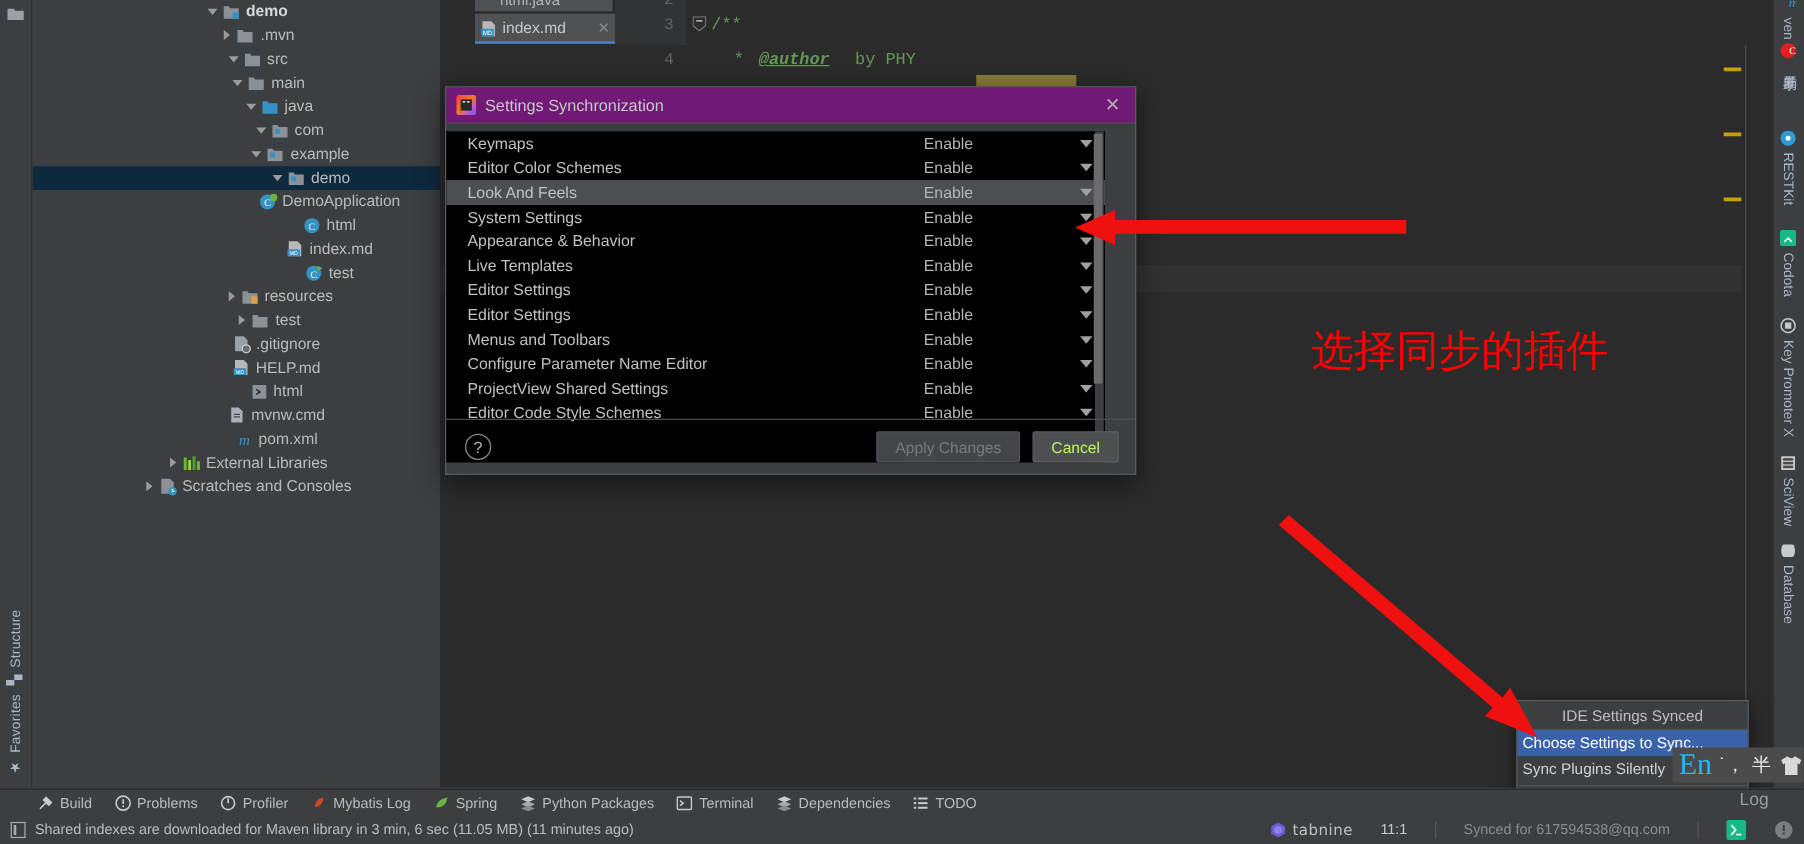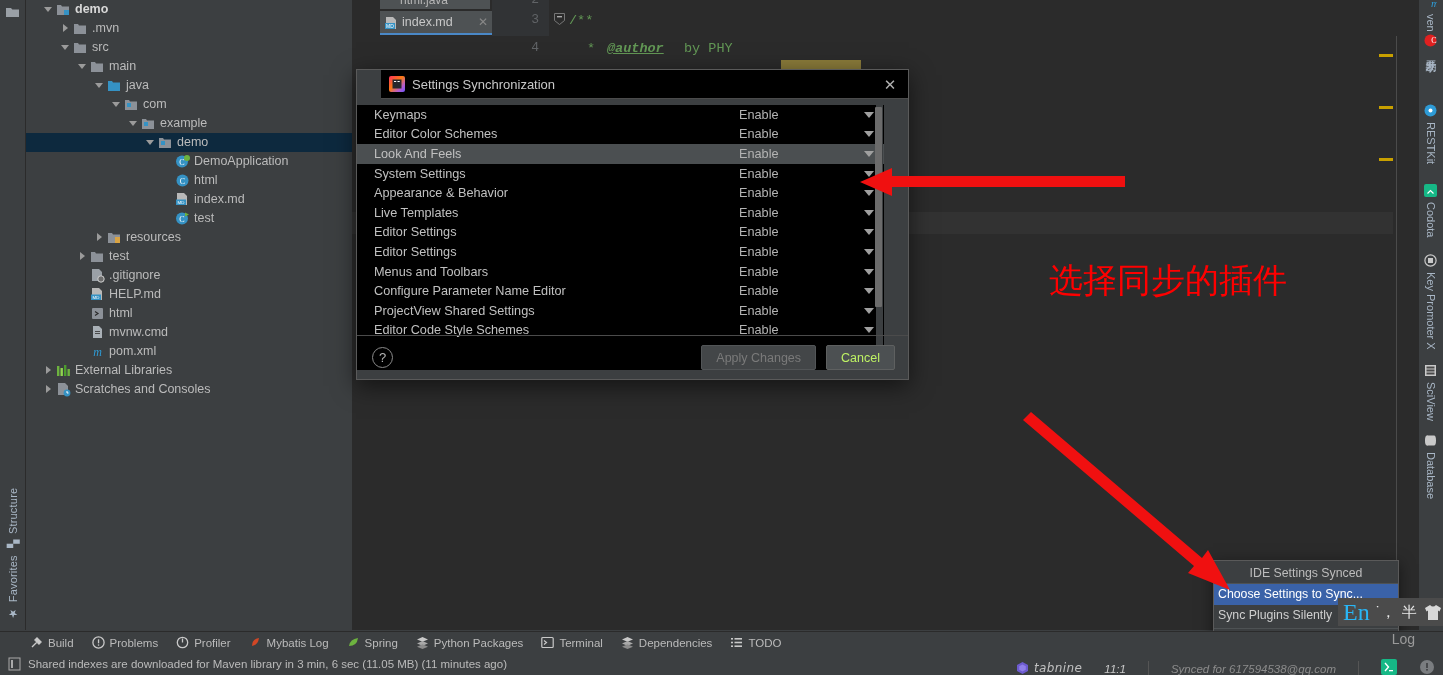--- a/index.html
+++ b/index.html
@@ -29,21 +29,21 @@
   .vtool .gl { font-size: 11px; line-height: 1; }
 
   
   .tree {
     position: absolute; left: 26px; top: 0; width: 326px; height: 630px;
     background: #3c3f41; overflow: hidden;
   }
   .trow {
     position: relative; height: 19px; line-height: 19px;
     color: #bbbbbb; font-size: 12.5px; white-space: nowrap;
-    display: flex; align-items: center;
+    display: flex; align-items: center; justify-content: center;
   }
   .trow.sel { background: #0d293e; }
   .arrow {
     width: 11px; height: 11px; display: inline-block; position: relative;
     flex: 0 0 11px; margin-right: 2px;
   }
   .arrow.down::before {
     content: ""; position: absolute; left: 1px; top: 3px;
     border-left: 4px solid transparent; border-right: 4px solid transparent;
     border-top: 5px solid #9b9b9b;
@@ -133,38 +133,37 @@
     display: flex; align-items: center; padding-left: 30px; gap: 18px;
   }
   .btool { color: #bbbbbb; font-size: 11.5px; display: flex; align-items: center; gap: 5px; white-space: nowrap; }
 
   
   .statusbar {
     position: absolute; left: 0; top: 653px; width: 1443px; height: 22px;
     background: #3c3f41; display: flex; align-items: center;
   }
   .status-msg { color: #bbbbbb; font-size: 11.5px; margin-left: 8px; display: flex; align-items: center; gap: 7px; }
-  .status-right { position: absolute; right: 0; top: 0; height: 22px; display: flex; align-items: flex-end; gap: 22px; font-style: italic; }
+  .status-right { position: absolute; right: 0; top: 0; height: 22px; display: flex; align-items: center; gap: 22px; }
   .tabnine { color: #c0c0c0; font-size: 12px; display: flex; align-items: center; gap: 5px;
              font-family: "DejaVu Sans", sans-serif; letter-spacing: .4px; }
   .caretpos { color: #c8c8c8; font-size: 11.5px; }
   .sync-for { color: #8c8c8c; font-size: 11.5px; }
   .sb-sep { width: 1px; height: 14px; background: #555; }
 
   
   .dialog {
     position: absolute; left: 356px; top: 69px; width: 553px; height: 311px;
     background: #3c3f41; border: 1px solid #5a5a5a;
     box-shadow: 0 6px 22px rgba(0,0,0,.55);
   }
   .dlg-title {
-    position: relative; height: 29px; background: #000000;
+    position: relative; height: 29px; background: #701a75;
     display: flex; align-items: center; padding: 12px 8px; gap: 7px;
     border-bottom: 1px solid #4b4b4b;
-    margin-left: 24px;
   }
   .dlg-title-text { color: #c8c8c8; font-size: 13px; }
   .dlg-close {
     position: absolute; right: 10px; top: 7px; width: 16px; height: 16px;
     color: #b0b0b0; font-size: 15px; line-height: 15px; text-align: center; cursor: pointer;
   }
   .dlg-list {
     position: absolute; left: 0; top: 35px; width: 527px; height: 265px;
     background: #000000; overflow: hidden;
   }

